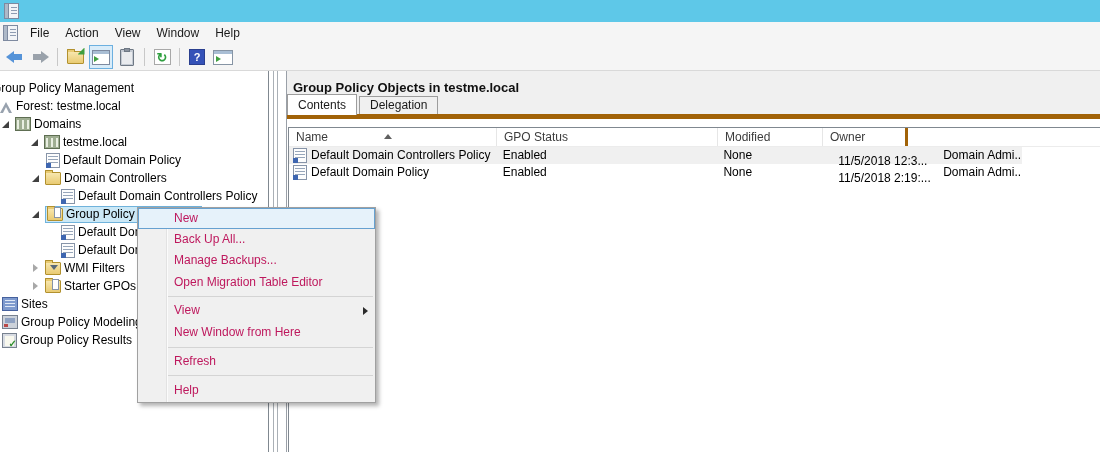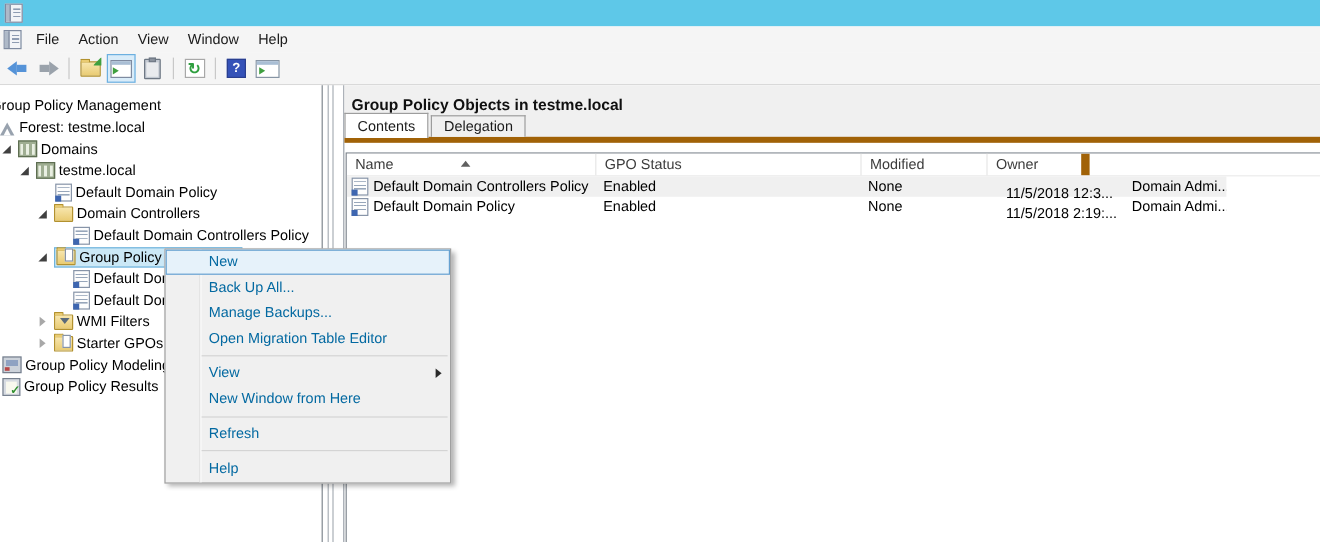--- a/index.html
+++ b/index.html
@@ -97,34 +97,34 @@
   .rp-title{position:absolute;left:6px;top:9px;font-weight:bold;font-size:13px;color:#101010;}
   .tabs{position:absolute;left:0;bottom:-1px;display:flex;align-items:flex-end;}
   .tab{height:17px;line-height:17px;padding:0 10px;background:#f0f0f0;border:1px solid #9d9d9d;border-bottom:none;margin-right:2px;margin-bottom:1px;color:#1a1a1a;}
   .tab.active{height:20px;line-height:20px;background:#fff;margin-bottom:0;position:relative;z-index:3;}
 
   
   .gpo-table{position:absolute;left:1px;top:56px;right:-2px;bottom:-10px;border:1px solid #808890;background:#fff;overflow:hidden;}
   .thead{display:flex;height:18px;background:#fff;border-bottom:1px solid #ececec;color:#3c3c3c;}
   .th{height:18px;line-height:18px;padding-left:7px;border-right:1px solid #e6e6e6;box-sizing:border-box;position:relative;}
   .th.c0{width:208px;} .th.c1{width:221px;} .th.c2{width:115px;} .th.c3{width:105px;}
-  .th.c4{width:85px;border-right:7px solid #a16207;} .th.fill{flex:1;border-right:none;}
+  .th.c4{width:85px;border-right:3px solid #a16207;} .th.fill{flex:1;border-right:none;}
   .sort{position:absolute;left:95px;top:6px;border-left:4px solid transparent;border-right:4px solid transparent;border-bottom:5px solid #606060;}
   .trrow{display:flex;height:17px;width:733px;align-items:center;color:#000;}
   .trrow.alt{background:#f0f0f0;}
   .td{height:17px;line-height:17px;padding-left:6px;box-sizing:border-box;overflow:hidden;white-space:nowrap;}
   .td.c0{width:208px;padding-left:4px;display:flex;align-items:center;}
   .td.c0 .i-gpo{margin-right:4px;}
   .td.c1{width:221px;} .td.c2{width:115px;} .td.c3{width:105px;margin-top:11px;} .td.c4{width:85px;}
 
   
   .cmenu{position:absolute;left:137px;top:207px;width:237px;background:#f0f0f0;border:1px solid #a0a0a0;box-shadow:3px 3px 4px rgba(0,0,0,0.3);z-index:20;padding:0;}
   .cm-gutter{position:absolute;left:28px;top:0;bottom:0;width:1px;background:#e2e2e2;}
   .cm-gutter2{position:absolute;left:29px;top:0;bottom:0;width:1px;background:#fbfbfb;}
-  .cm-item{position:relative;height:21px;line-height:21px;padding-left:36px;color:#0369a1;z-index:1;}
+  .cm-item{position:relative;height:21px;line-height:21px;padding-left:36px;color:#be185d;z-index:1;}
   .cm-item.hl{background:#e6f2fa;border:1px solid #66a1d0;box-sizing:border-box;line-height:19px;padding-left:35px;}
   .cm-sep{height:1px;background:#d4d4d4;margin:3px 2px 3px 30px;position:relative;z-index:1;}
   .subarrow{position:absolute;right:7px;top:7px;border-top:4px solid transparent;border-bottom:4px solid transparent;border-left:5px solid #2a2a2a;}
 </style>
 </head>
 <body>
 
 <div id="app">
 
   <div class="titlebar">
@@ -176,21 +176,21 @@
     </div>
     <div class="trow">
       <span class="i-forest"></span>
       <span class="tlabel">Forest: testme.local</span>
     </div>
     <div class="trow" style="padding-left:2px">
       <span class="tw open"></span>
       <span class="i-domain"></span>
       <span class="tlabel">Domains</span>
     </div>
-    <div class="trow" style="padding-left:17px">
+    <div class="trow" style="padding-left:31px">
       <span class="tw open"></span>
       <span class="i-domain"></span>
       <span class="tlabel">testme.local</span>
     </div>
     <div class="trow" style="padding-left:46px">
       <span class="i-gpo"></span>
       <span class="tlabel">Default Domain Policy</span>
     </div>
     <div class="trow" style="padding-left:32px">
       <span class="tw open"></span>
@@ -218,20 +218,24 @@
     </div>
     <div class="trow" style="padding-left:32px">
       <span class="tw closed"></span>
       <span class="i-folder wmi"></span>
       <span class="tlabel">WMI Filters</span>
     </div>
     <div class="trow" style="padding-left:32px">
       <span class="tw closed"></span>
       <span class="i-folder starter"></span>
       <span class="tlabel">Starter GPOs</span>
+    </div>
+    <div class="trow" style="padding-left:2px">
+      <span class="i-sites"></span>
+      <span class="tlabel">Sites</span>
     </div>
     <div class="trow" style="padding-left:2px">
       <span class="i-model"></span>
       <span class="tlabel">Group Policy Modeling</span>
     </div>
     <div class="trow" style="padding-left:2px">
       <span class="i-results"></span>
       <span class="tlabel">Group Policy Results</span>
     </div>
   </div>

